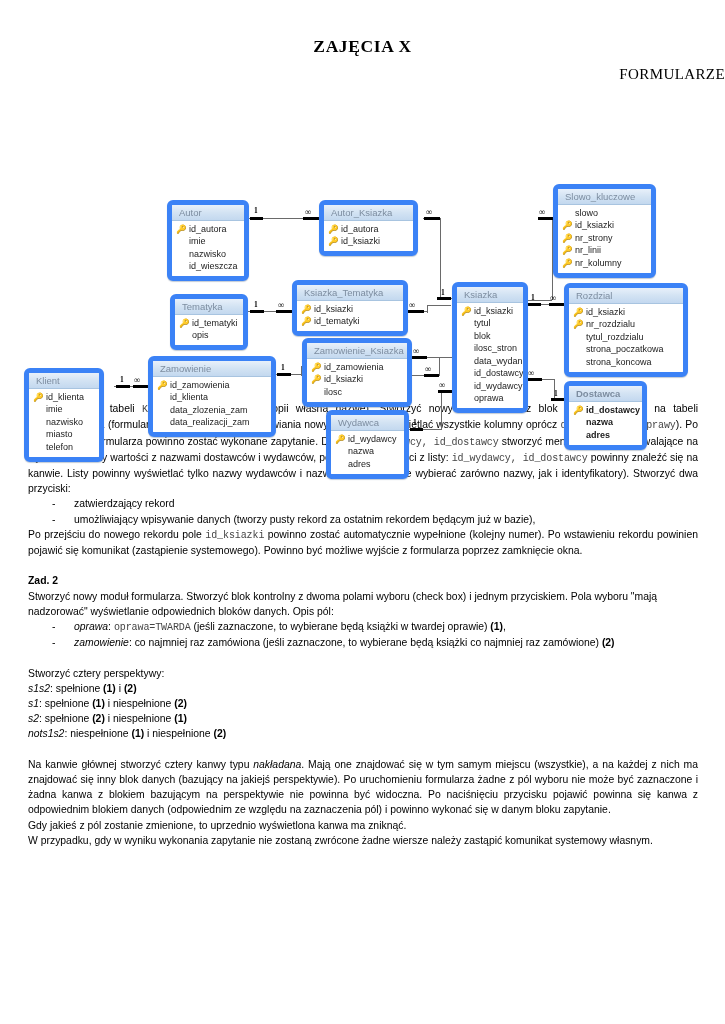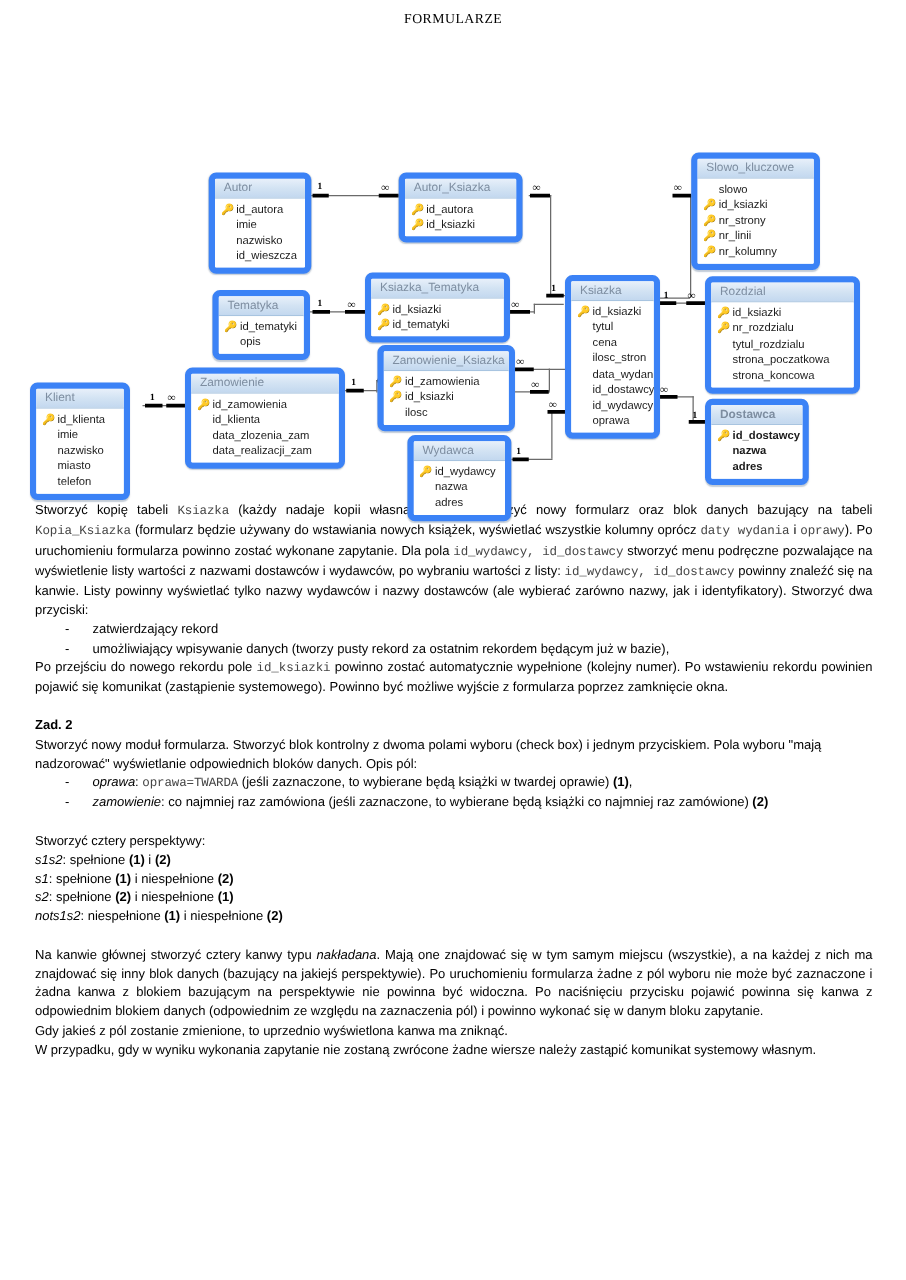--- a/index.html
+++ b/index.html
@@ -27,23 +27,23 @@
   .doc-title {
     text-align: center;
     font-family: "Liberation Serif", serif;
     font-weight: bold;
     font-size: 17.5px;
     letter-spacing: 0.6px;
     margin: 0;
     padding-top: 36px;
   }
   .doc-subtitle {
-    text-align: center;
+    text-align: right;
     font-family: "Liberation Serif", serif;
-    font-size: 11px;
+    font-size: 15px;
     letter-spacing: 0.4px;
     margin: 0;
     padding-top: 9px;
   }
 
   
   .diagram {
     position: relative;
     width: 725px;
     height: 290px;
@@ -163,20 +163,21 @@
   .spacer { height: 15.2px; }
   .it { font-style: italic; }
   .bd { font-weight: bold; }
   .persp { margin: 0; }
 </style>
 </head>
 <body>
 
 <div class="page">
 
+  <h1 class="doc-title">ZAJĘCIA X</h1>
   <div class="doc-subtitle">FORMULARZE</div>
 
   <div class="diagram">
 
     <div class="conn h" style="left:247px; top:127px; width:72px;"></div>
     <div class="conn h" style="left:423px; top:127px; width:18px;"></div>
     <div class="conn v" style="left:440px; top:127px; height:80px;"></div>
     <div class="conn h" style="left:440px; top:207px; width:12px;"></div>
 
     <div class="conn h" style="left:600px; top:127px; width:0px;"></div>
@@ -356,21 +357,21 @@
         <div class="er-row">
             <span class="er-key">🔑</span>
             <span class="er-field">id_ksiazki</span>
           </div>
         <div class="er-row">
             <span class="er-key blank">🔑</span>
             <span class="er-field">tytul</span>
           </div>
         <div class="er-row">
             <span class="er-key blank">🔑</span>
-            <span class="er-field">cena</span>
+            <span class="er-field">blok</span>
           </div>
         <div class="er-row">
             <span class="er-key blank">🔑</span>
             <span class="er-field">ilosc_stron</span>
           </div>
         <div class="er-row">
             <span class="er-key blank">🔑</span>
             <span class="er-field">data_wydania</span>
           </div>
         <div class="er-row">

